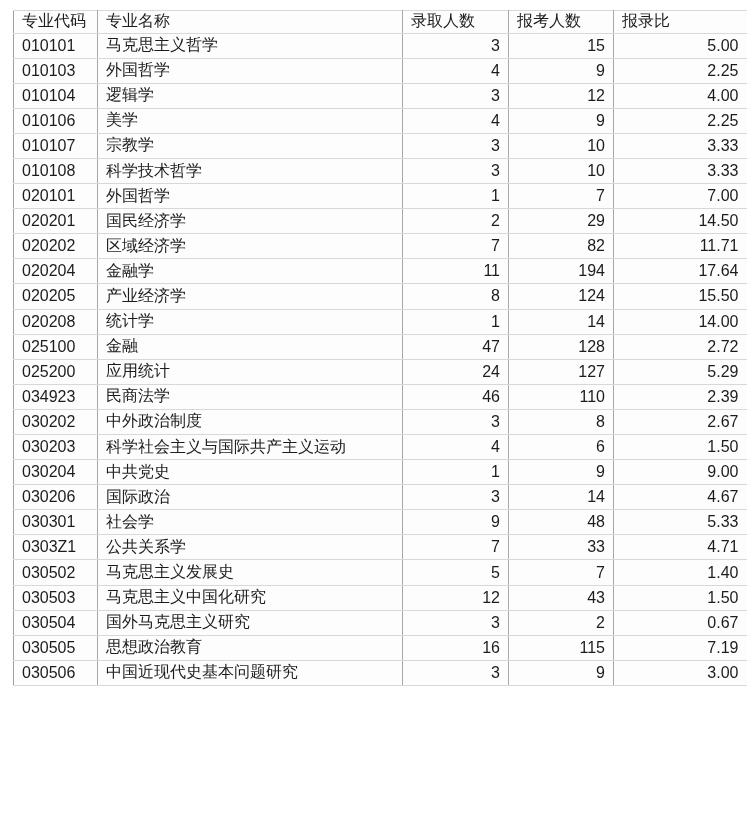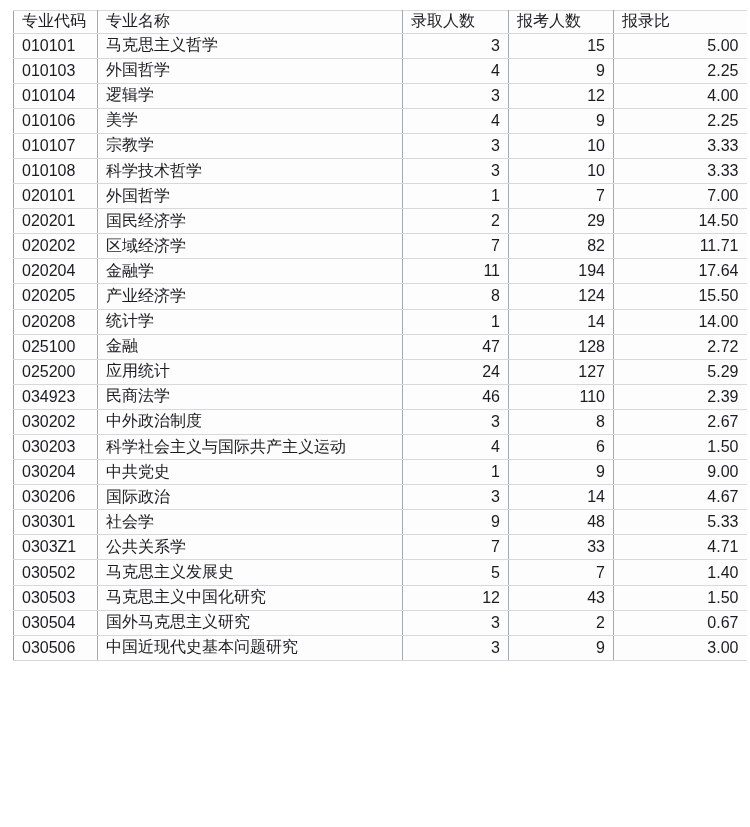--- a/index.html
+++ b/index.html
@@ -273,20 +273,27 @@
   </tr>
 
   <tr>
     <td>030504</td>
     <td>国外马克思主义研究</td>
     <td class="num">3</td>
     <td class="num">2</td>
     <td class="num">0.67</td>
   </tr>
 
+  <tr>
+    <td>030505</td>
+    <td>思想政治教育</td>
+    <td class="num">16</td>
+    <td class="num">115</td>
+    <td class="num">7.19</td>
+  </tr>
 
   <tr>
     <td>030506</td>
     <td>中国近现代史基本问题研究</td>
     <td class="num">3</td>
     <td class="num">9</td>
     <td class="num">3.00</td>
   </tr>
 </tbody>
   </table>

